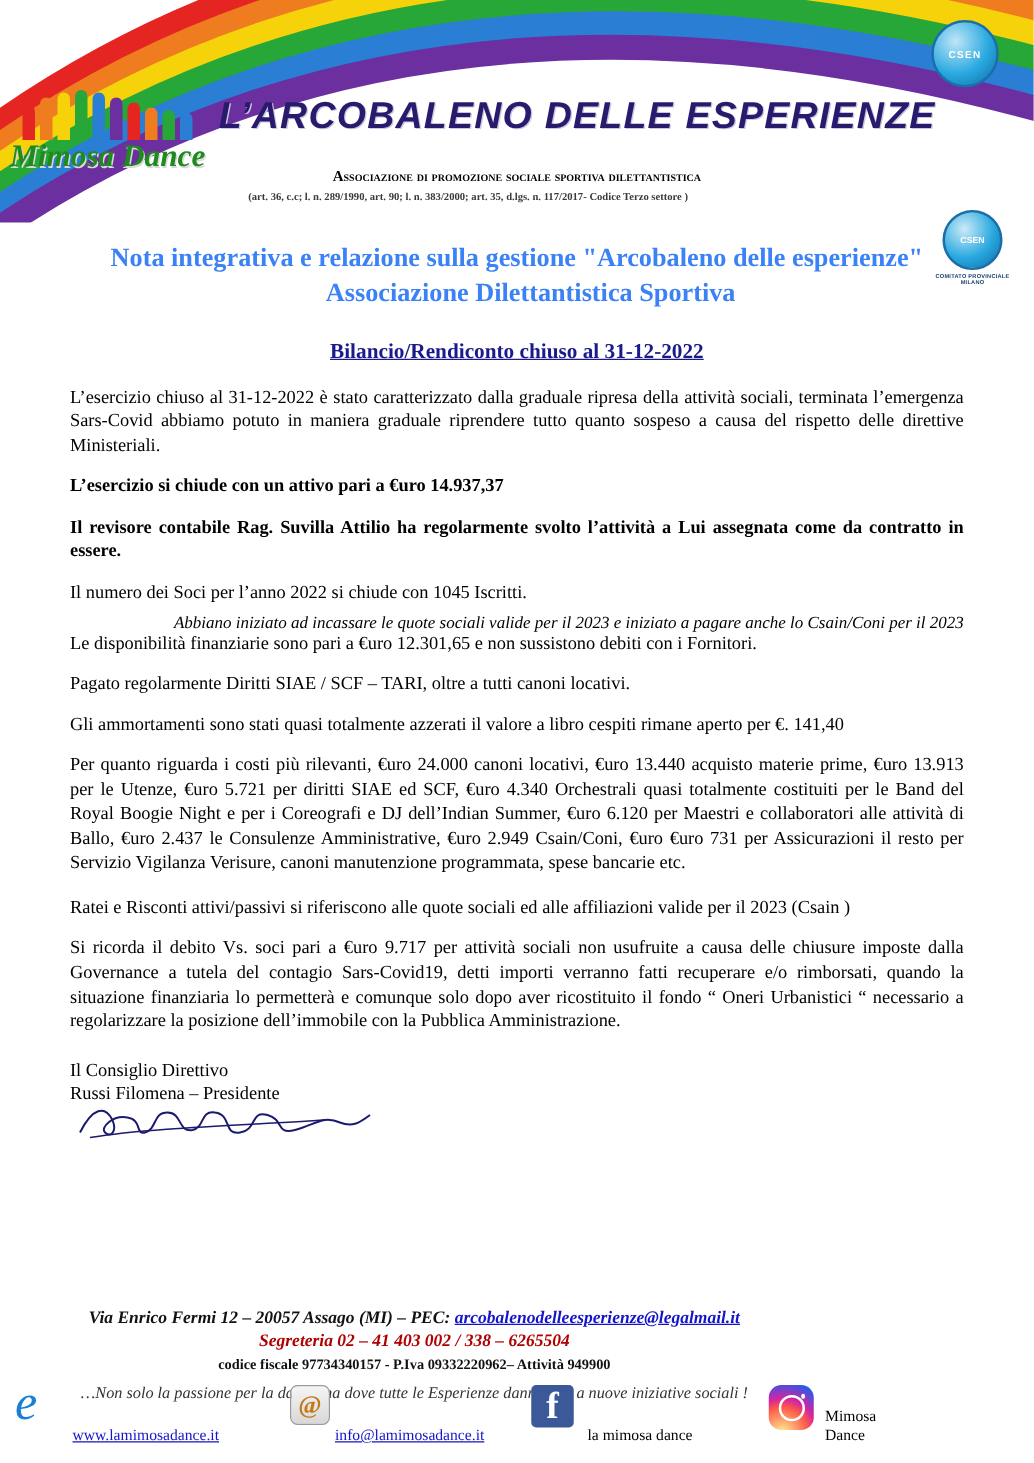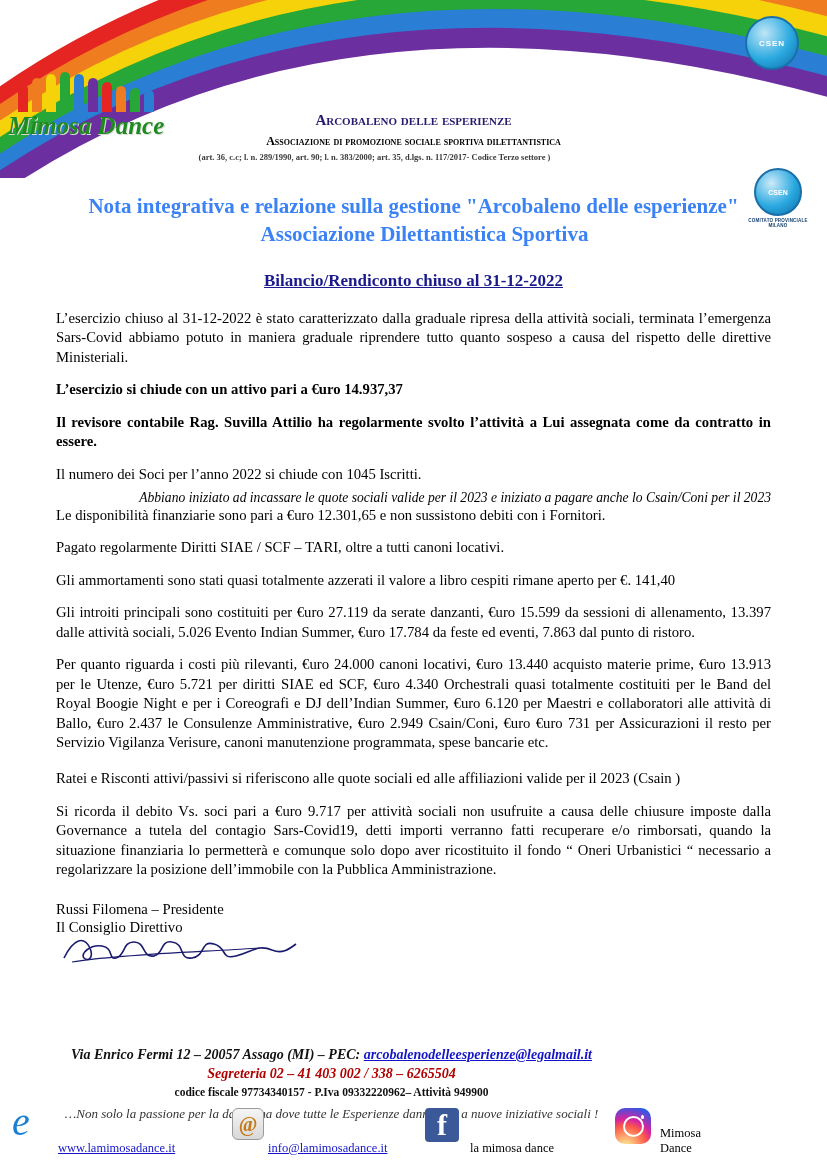--- a/index.html
+++ b/index.html
@@ -355,21 +355,21 @@
       <path d="M132 50 V34 q0-6 5-6 t5 6 V50z" fill="#2a7fd4"></path>
     </g>
   </svg>
 
   <div class="mimosa">Mimosa Dance</div>
 
   <div class="logo-csen">
     <span>CSEN</span>
   </div>
 
-  <div class="brand-sub">Arcobaleno delle esperienze</div>
+  <div class="brand-title">L’ARCOBALENO DELLE ESPERIENZE</div>
   <div class="brand-sub2">Associazione di promozione sociale sportiva dilettantistica</div>
   <div class="brand-sub3">(art. 36, c.c; l. n. 289/1990, art. 90; l. n. 383/2000; art. 35, d.lgs. n. 117/2017- Codice Terzo settore )</div>
 </div>
 
 <div class="logo-csen-2">
   <div class="disc">
       <span>CSEN</span>
     </div>
   <div class="cap">COMITATO PROVINCIALE MILANO</div>
 </div>
@@ -383,29 +383,28 @@
 
 <div class="body-wrap">
   <p class="para">L’esercizio chiuso al 31-12-2022 è stato caratterizzato dalla graduale ripresa della attività sociali, terminata l’emergenza Sars-Covid abbiamo potuto in maniera graduale riprendere tutto quanto sospeso a causa del rispetto delle direttive Ministeriali.</p>
   <p class="para bold">L’esercizio si chiude con un attivo pari a €uro 14.937,37</p>
   <p class="para bold">Il revisore contabile Rag. Suvilla Attilio ha regolarmente svolto l’attività a Lui assegnata come da contratto in essere.</p>
   <p class="para">Il numero dei Soci per l’anno 2022 si chiude con 1045 Iscritti.</p>
   <p class="italic-note">Abbiano iniziato ad incassare le quote sociali valide per il 2023  e iniziato a pagare anche lo Csain/Coni  per il 2023</p>
   <p class="para">Le disponibilità finanziarie sono pari a €uro 12.301,65 e non sussistono debiti con i Fornitori.</p>
   <p class="para">Pagato regolarmente Diritti SIAE / SCF – TARI,  oltre a tutti canoni locativi.</p>
   <p class="para">Gli ammortamenti sono stati  quasi totalmente azzerati il valore a libro cespiti rimane aperto per €. 141,40</p>
-  <p class="para">Gli introiti principali sono costituiti per €uro 27.119 da serate danzanti, €uro 15.599 da sessioni di allenamento, 13.397 dalle attività sociali, 5.026 Evento Indian Summer, €uro 17.784 da feste ed eventi, 7.863 dal punto di ristoro.</p>
   <p class="para">Per quanto riguarda i costi più rilevanti, €uro 24.000 canoni locativi, €uro 13.440 acquisto materie prime, €uro 13.913 per le Utenze,  €uro 5.721 per diritti SIAE ed SCF,  €uro 4.340 Orchestrali quasi totalmente costituiti per le Band del Royal Boogie Night e per i Coreografi e DJ dell’Indian Summer,  €uro 6.120 per Maestri e collaboratori alle attività di Ballo, €uro 2.437 le Consulenze Amministrative, €uro 2.949 Csain/Coni, €uro  €uro 731 per Assicurazioni   il resto per Servizio Vigilanza Verisure, canoni manutenzione programmata, spese bancarie etc.</p>
   <p class="para gap-top">Ratei e Risconti attivi/passivi si riferiscono alle quote sociali ed alle affiliazioni valide per il 2023  (Csain )</p>
   <p class="para">Si ricorda il debito Vs. soci pari a €uro 9.717 per attività sociali non usufruite a causa delle chiusure imposte dalla Governance a tutela del contagio Sars-Covid19, detti importi verranno fatti recuperare e/o rimborsati, quando la situazione finanziaria lo permetterà e comunque solo dopo aver ricostituito il fondo “ Oneri Urbanistici “ necessario a regolarizzare la posizione dell’immobile con la Pubblica Amministrazione.</p>
 </div>
 
 <div class="signature-block">
+  <div class="sig-line">Il  Consiglio Direttivo</div>
   <div class="sig-line">Russi Filomena – Presidente</div>
-  <div class="sig-line">Il  Consiglio Direttivo</div>
   <svg class="sig-scribble" width="240" height="34" viewBox="0 0 240 34">
     <path d="M4 26 C 14 6, 24 4, 30 16 C 34 26, 28 30, 24 26 C 20 22, 30 12, 42 14 C 54 16, 48 28, 56 26 C 66 23, 62 10, 74 10 C 86 10, 82 26, 94 24 C 104 22, 100 8, 112 10 C 126 12, 118 28, 132 26 C 146 24, 140 8, 154 12 C 168 16, 160 28, 176 24 C 192 20, 198 12, 212 18 C 222 22, 228 18, 236 12" fill="none" stroke="#1a1a6e" stroke-width="1.6"></path>
     <path d="M12 30 C 60 22, 140 20, 200 16" fill="none" stroke="#1a1a6e" stroke-width="1.2"></path>
   </svg>
 </div>
 
 <div class="footer">
   <div class="footer-line1">
     <span>Via Enrico Fermi 12   –   20057  Assago  (MI)  –  PEC:</span>
     <a class="link" href="#">arcobalenodelleesperienze@legalmail.it</a>

